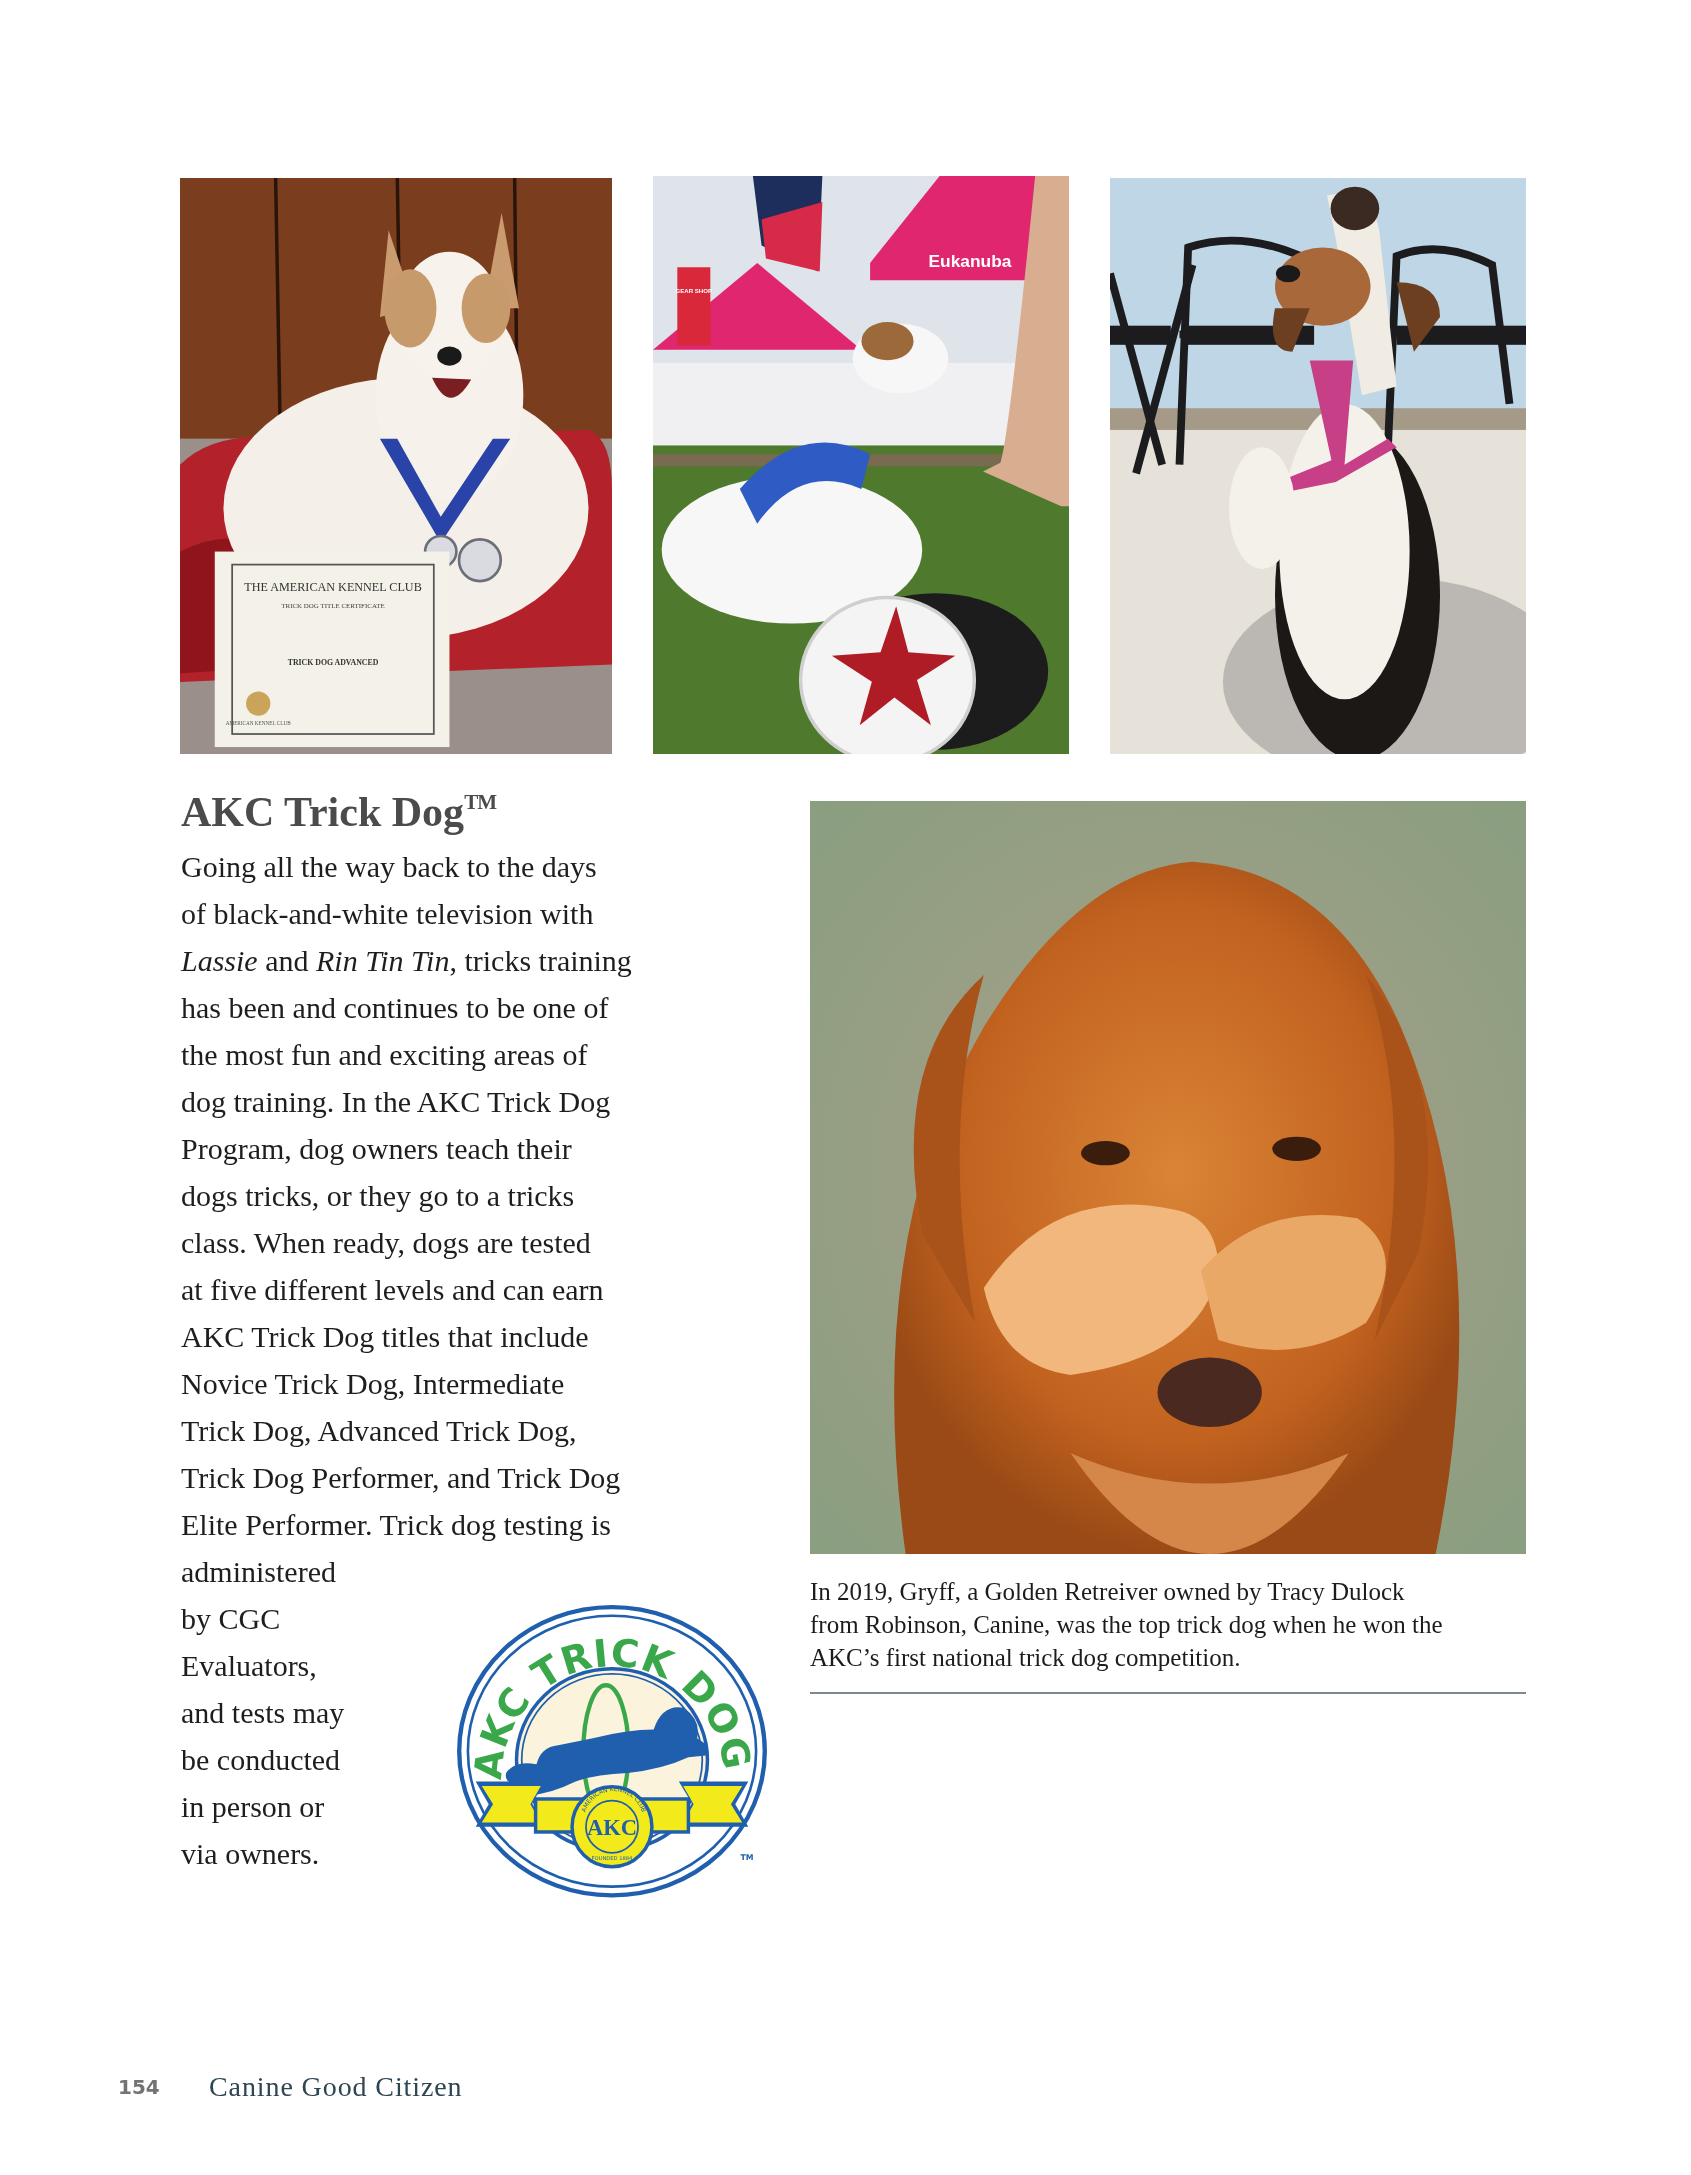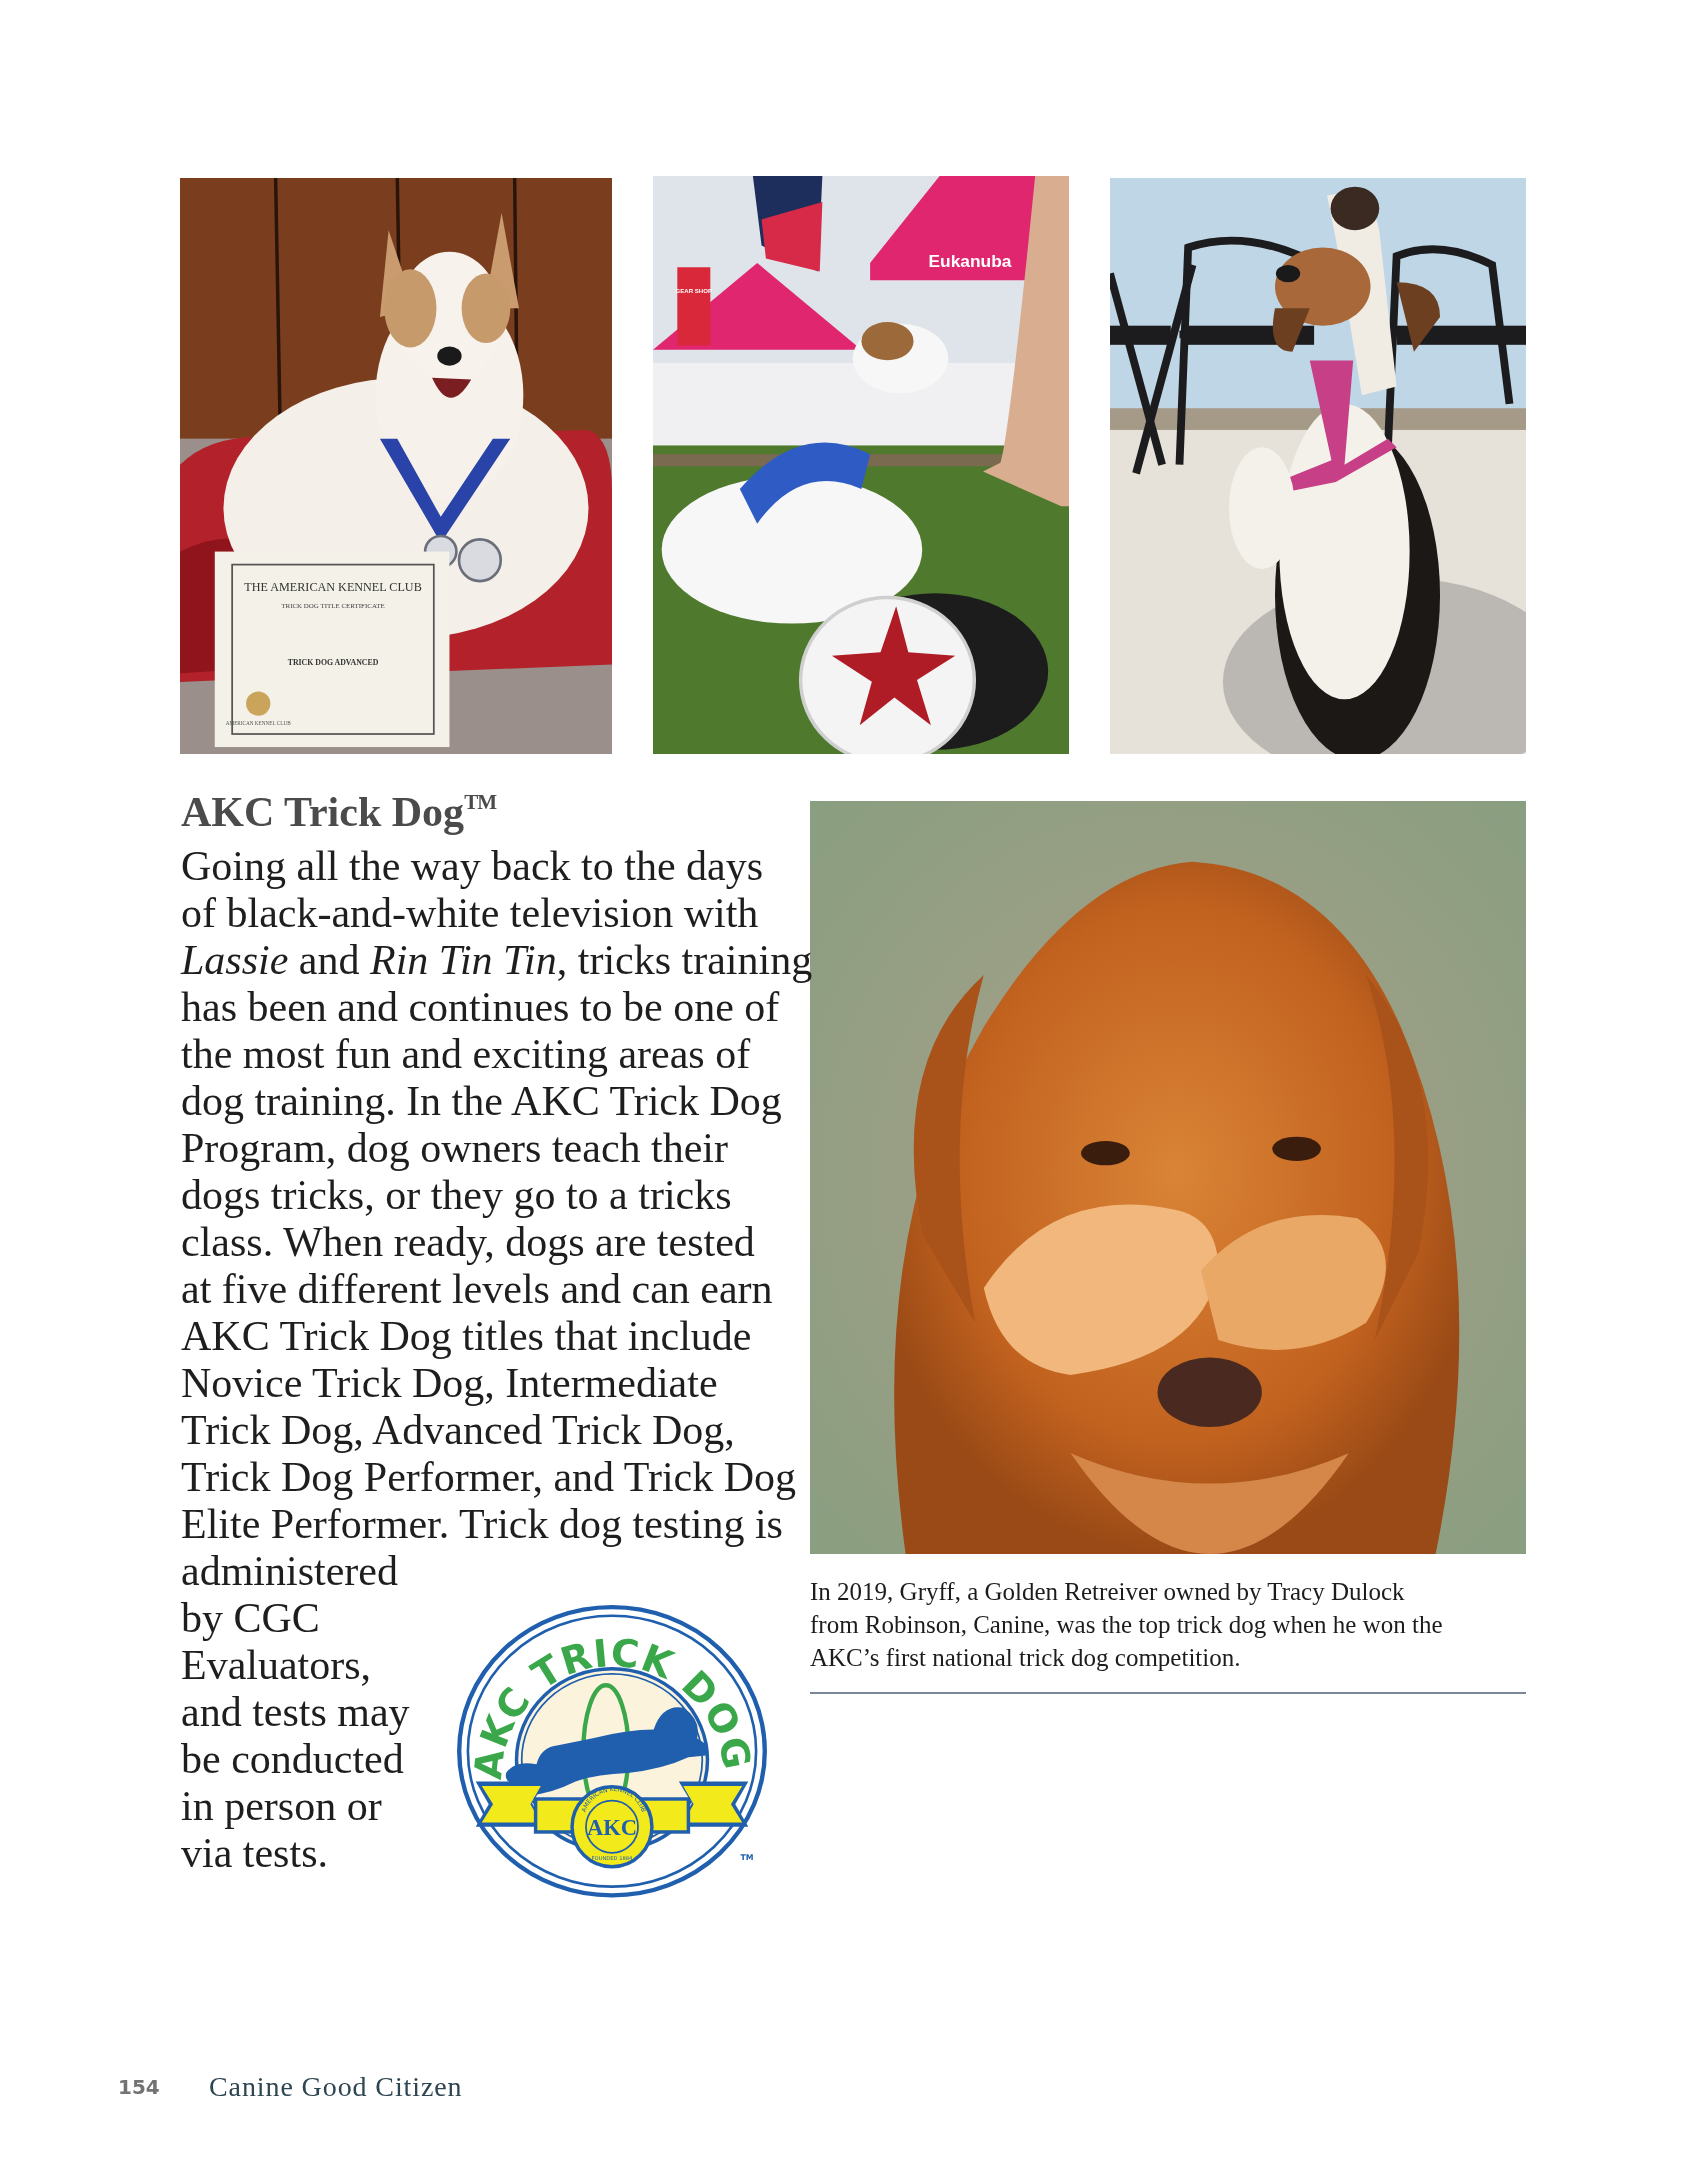--- a/index.html
+++ b/index.html
@@ -15,21 +15,21 @@
     position: absolute; left: 181px; top: 786px;
     font-family: "Liberation Serif", "DejaVu Serif", serif;
     font-weight: bold; font-size: 42px; color: #4b4b4b; line-height: 52px;
     white-space: nowrap;
   }
   .title sup { font-size: 21px; font-weight: bold; vertical-align: 0; position: relative; top: -17.4px; letter-spacing: -0.9px; }
 
   .body-text {
     position: absolute; left: 181px; top: 843px;
     font-family: "Liberation Serif", "DejaVu Serif", serif;
-    font-size: 42px; line-height: 47px; color: #1e1e1e;
+    font-size: 30px; line-height: 47px; color: #1e1e1e;
   }
   .body-text .line { display: block; white-space: nowrap; height: 47px; }
   .body-text em { font-style: italic; margin-top: 31px; }
 
   .logo { position: absolute; left: 454px; top: 1599px; width: 316px; height: 301px; }
 
   .caption {
     position: absolute; left: 810px; top: 1575px; width: 721px;
     font-family: "Liberation Serif", "DejaVu Serif", serif;
     font-size: 25px; line-height: 33px; color: #1c1c1c;
@@ -181,21 +181,21 @@
   <span class="line">Novice Trick Dog, Intermediate</span>
   <span class="line">Trick Dog, Advanced Trick Dog,</span>
   <span class="line">Trick Dog Performer, and Trick Dog</span>
   <span class="line">Elite Performer. Trick dog testing is</span>
   <span class="line">administered</span>
   <span class="line">by CGC</span>
   <span class="line">Evaluators,</span>
   <span class="line">and tests may</span>
   <span class="line">be conducted</span>
   <span class="line">in person or</span>
-  <span class="line">via tests.</span>
+  <span class="line">via owners.</span>
 </div>
 
 <div class="logo">
   <svg viewBox="0 0 364 346" width="316" height="301">
     <defs>
       <path id="arcTop" d="M55 200 A128 128 0 0 1 310 190"></path>
       <path id="sealArc" d="M150 255 A34 34 0 0 1 218 255"></path>
     </defs>
     <ellipse cx="182" cy="175" rx="176" ry="166" fill="#ffffff" stroke="#1f5fae" stroke-width="5"></ellipse>
     <ellipse cx="182" cy="175" rx="166" ry="156" fill="none" stroke="#1f5fae" stroke-width="3"></ellipse>

